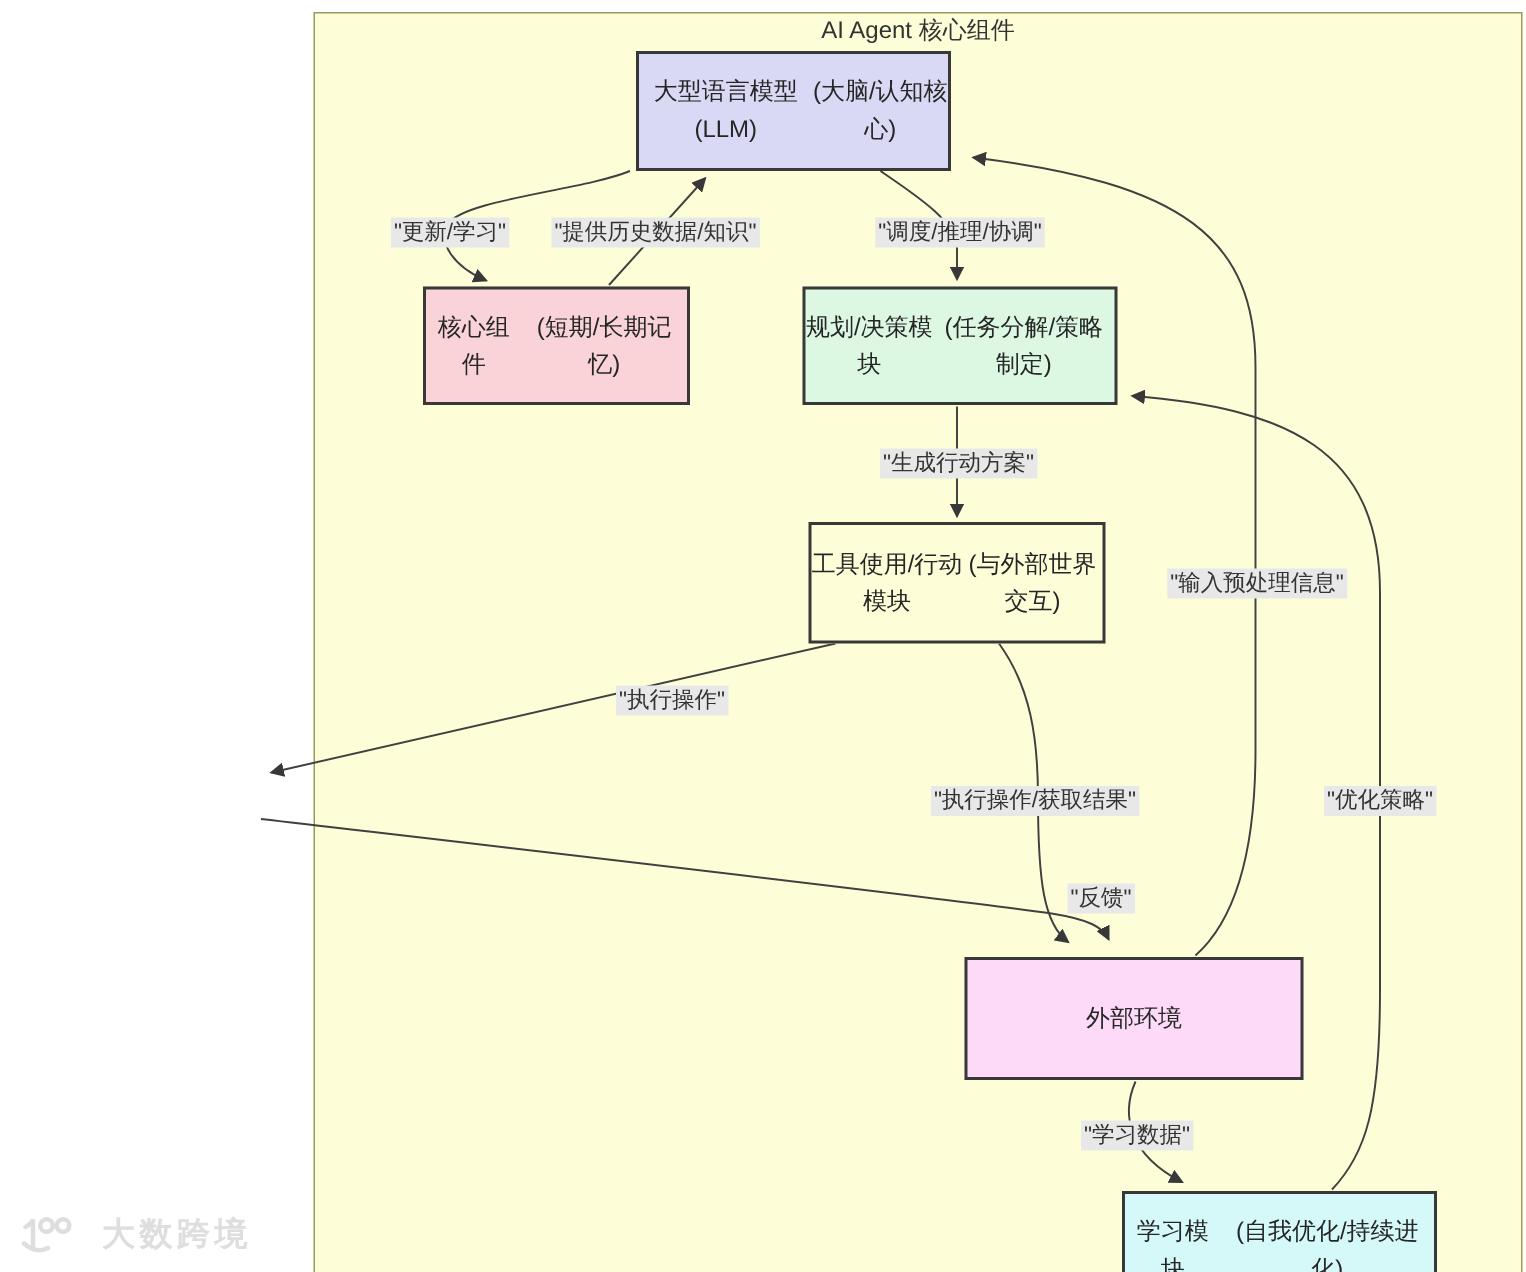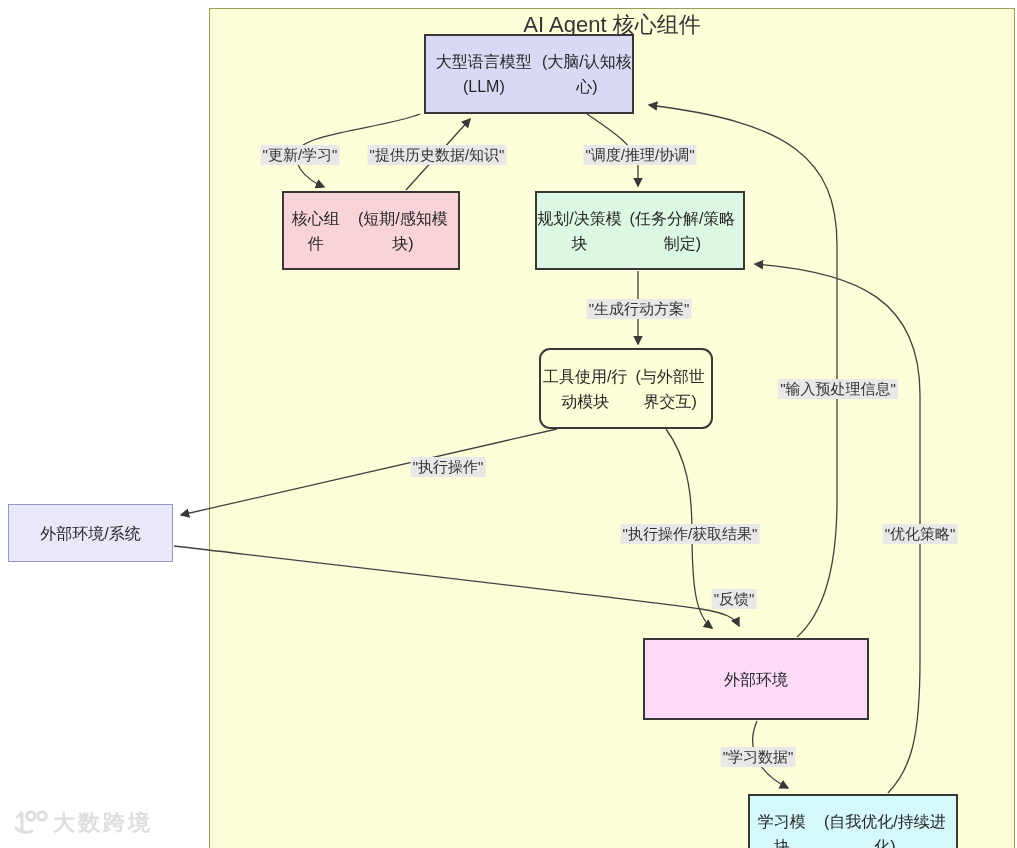--- a/index.html
+++ b/index.html
@@ -23,21 +23,21 @@
     background: #fdfed8;
     border: 1px solid #9a9a5d;
   }
 
   .cluster-title {
     position: absolute;
     left: 209px;
     top: 10px;
     width: 806px;
     text-align: center;
-    font-size: 22px;
+    font-size: 16px;
     color: #333333;
     z-index: 3;
   }
 
   svg.edges {
     position: absolute;
     left: 0; top: 0;
     width: 1017px; height: 848px;
     z-index: 2;
     pointer-events: none;
@@ -57,21 +57,21 @@
     align-items: center;
     justify-content: center;
     font-size: 16px;
     line-height: 25px;
     color: #262626;
     text-align: center;
   }
   .node-llm        { left: 424px; top: 34px;  width: 210px; height: 80px; }
   .node-memory     { left: 282px; top: 191px; width: 178px; height: 79px; }
   .node-planning   { left: 535px; top: 191px; width: 210px; height: 79px; }
-  .node-tool       { left: 539px; top: 348px; width: 174px; height: 81px; border-radius: 11px; }
+  .node-tool       { left: 539px; top: 348px; width: 198px; height: 81px; }
   .node-external   { left: 8px;   top: 504px; width: 165px; height: 58px; border: 1px solid #9796ca; }
   .node-perception { left: 643px; top: 638px; width: 226px; height: 82px; }
   .node-learning   { left: 748px; top: 794px; width: 210px; height: 80px; }
 
   .edge-label {
     position: absolute;
     z-index: 5;
     transform: translate(-50%, -50%);
     background: #e8e8e8;
     color: #333333;
@@ -80,22 +80,22 @@
     padding: 0 2px;
     white-space: nowrap;
   }
 
   .watermark {
     position: absolute;
     left: 12px;
     top: 808px;
     z-index: 6;
     display: flex;
-    align-items: flex-start;
-    gap: 5px;
+    align-items: center;
+    gap: 20px;
     color: #dedede;
     font-size: 22px;
     font-weight: bold;
     letter-spacing: 3px;
     user-select: none;
   }
 </style>
 </head>
 <body>
 
@@ -122,36 +122,33 @@
     <path class="edge" d="M757,721 C747,744 753,770 788,788" marker-end="url(#arrow)"></path>
   </svg>
 
   <div class="node node-llm" style="background: rgb(217, 217, 246);">
     <span>大型语言模型 (LLM)</span>
     <span>(大脑/认知核心)</span>
   </div>
 
   <div class="node node-memory" style="background: rgb(249, 211, 215);">
     <span>核心组件</span>
-    <span>(短期/感知模块)</span>
+    <span>(短期/长期记忆)</span>
   </div>
 
   <div class="node node-planning" style="background: rgb(220, 248, 227); text-align: center;">
     <span>规划/决策模块</span>
     <span>(任务分解/策略制定)</span>
   </div>
 
   <div class="node node-tool" style="background: rgb(253, 254, 216);">
     <span>工具使用/行动模块</span>
     <span>(与外部世界交互)</span>
   </div>
 
-  <div class="node node-external" style="background: rgb(232, 232, 248);">
-    <span>外部环境/系统</span>
-  </div>
 
   <div class="node node-perception" style="background: rgb(252, 218, 248);">
     <span>外部环境</span>
   </div>
 
   <div class="node node-learning" style="background: rgb(213, 248, 249);">
     <span>学习模块</span>
     <span>(自我优化/持续进化)</span>
   </div>
 

